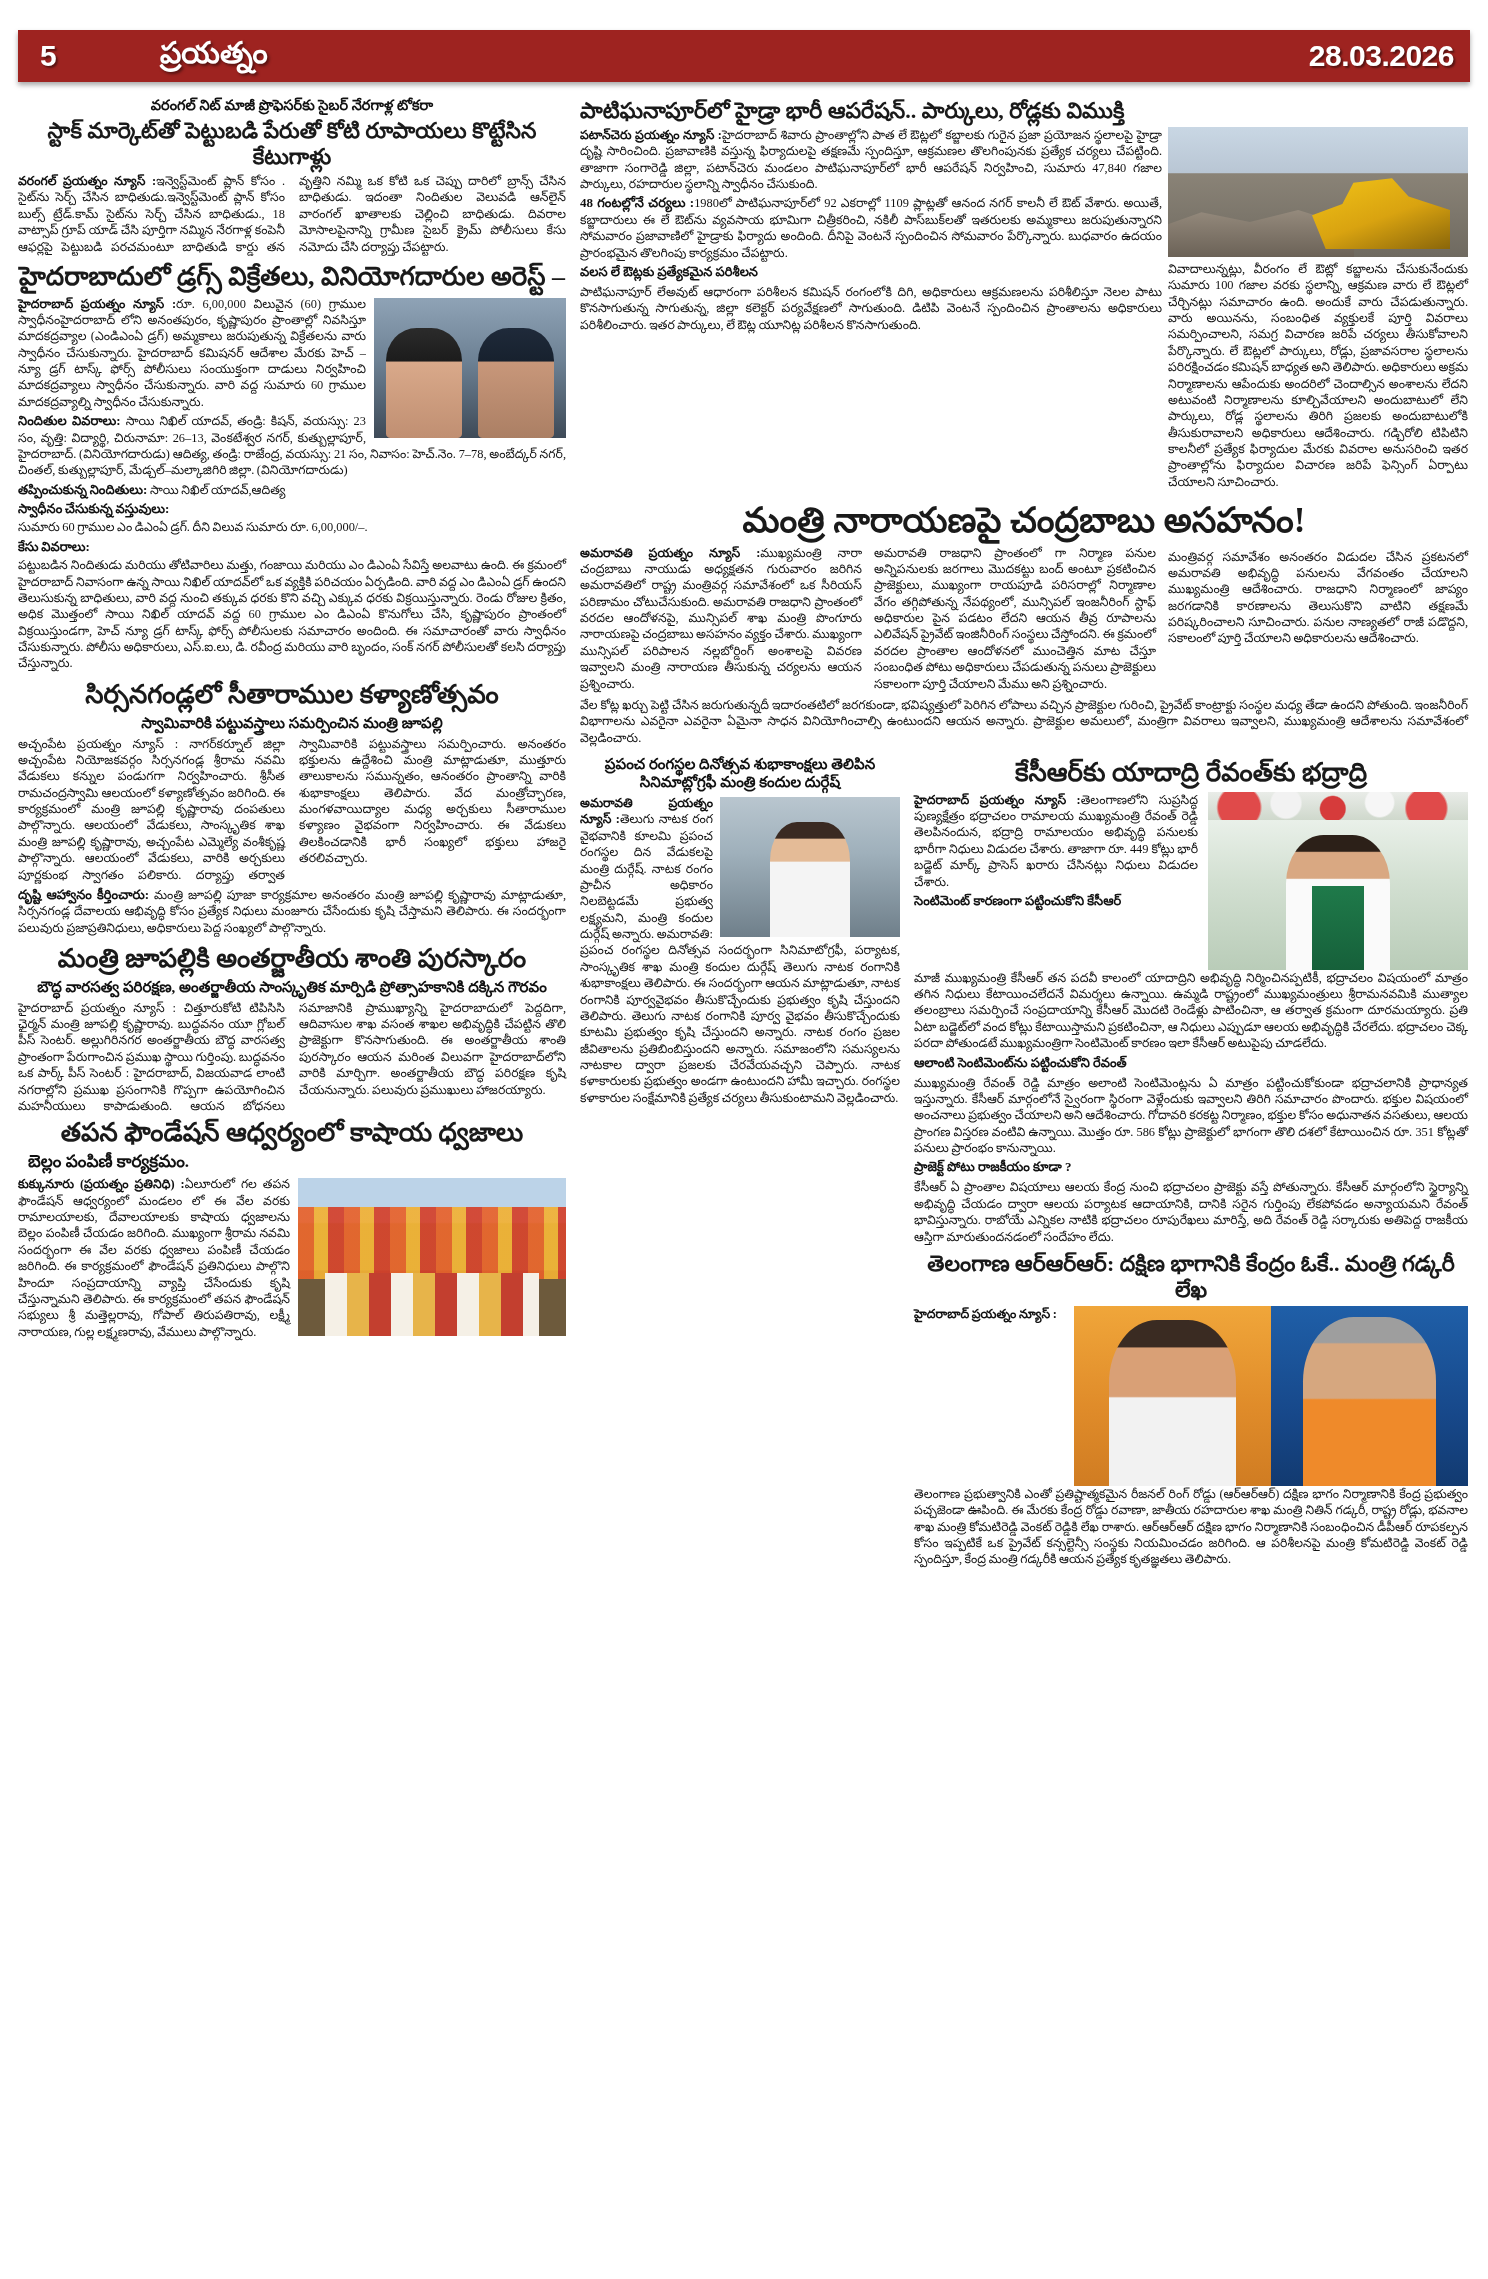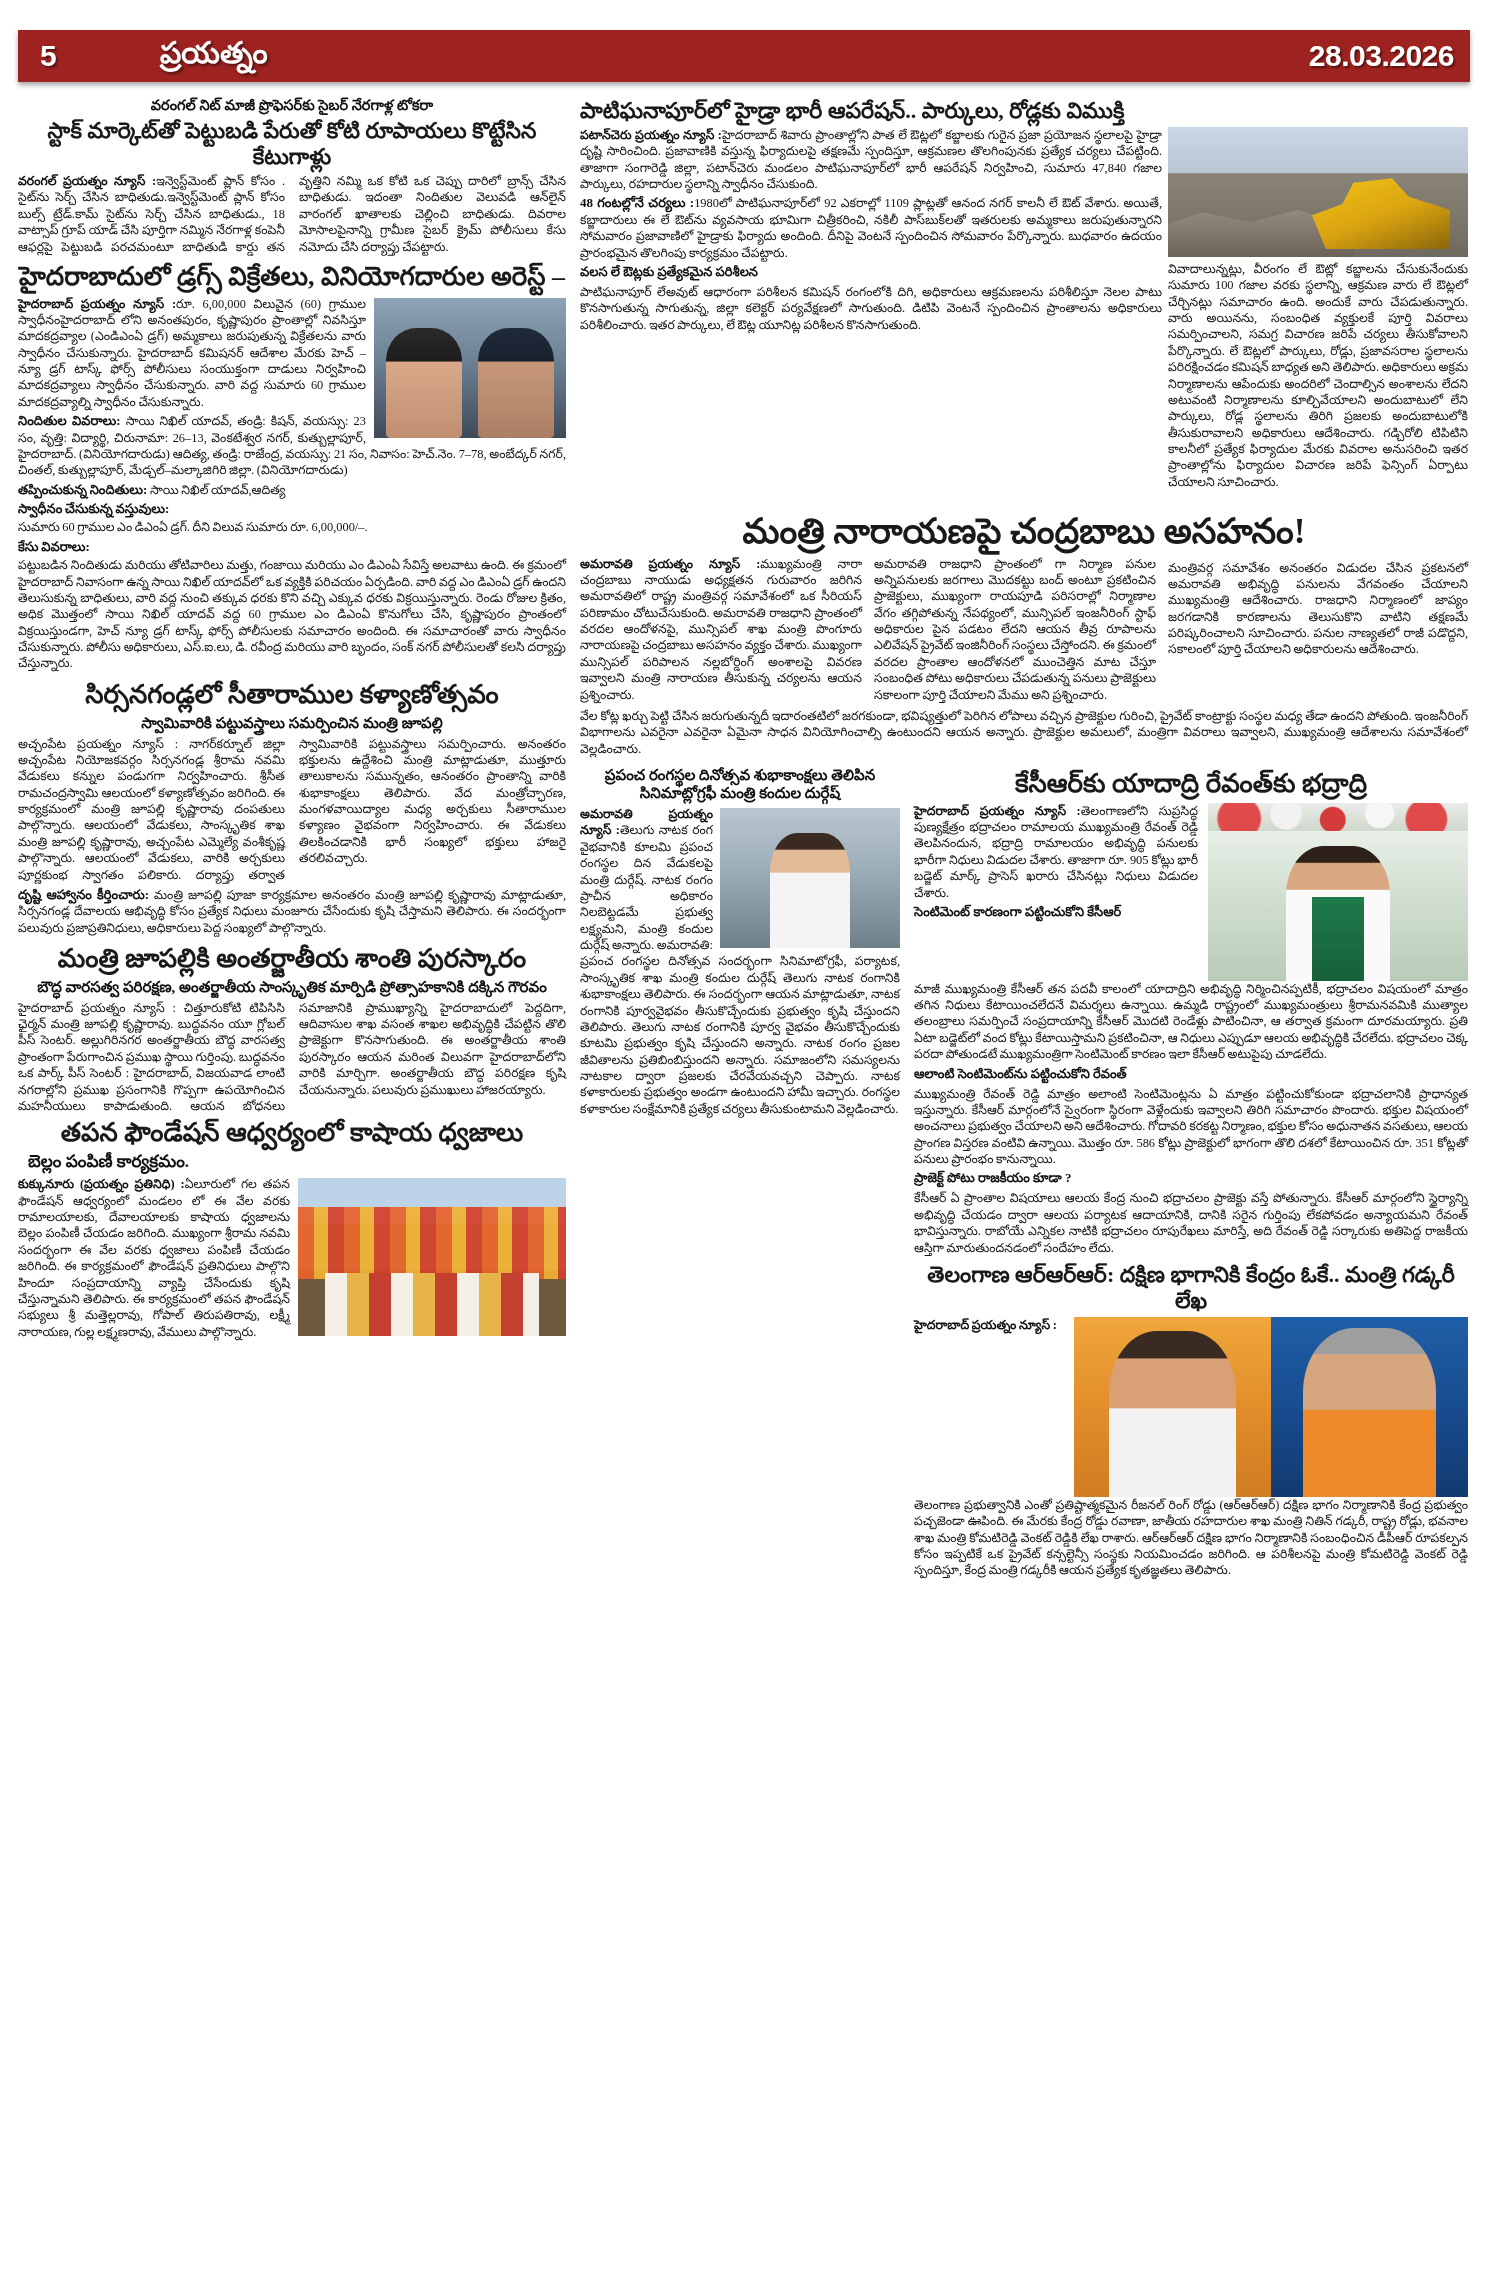--- a/index.html
+++ b/index.html
@@ -194,21 +194,21 @@
             <div class="subhead">వలస లే ఔట్లకు ప్రత్యేకమైన పరిశీలన</div>
             <p class="body">పాటిఘనాపూర్ లేఅవుట్ ఆధారంగా పరిశీలన కమిషన్ రంగంలోకి దిగి, అధికారులు ఆక్రమణలను పరిశీలిస్తూ నెలల పాటు కొనసాగుతున్న సాగుతున్న, జిల్లా కలెక్టర్ పర్యవేక్షణలో సాగుతుంది. డిటిపి వెంటనే స్పందించిన ప్రాంతాలను అధికారులు పరిశీలించారు. ఇతర పార్కులు, లే ఔట్ల యూనిట్ల పరిశీలన కొనసాగుతుంది.</p>
           </div>
           <div style="width:300px;flex:0 0 300px;">
             <div class="photo ph-demolition" style="width:300px;height:130px;margin-bottom:4px;"></div>
             <p class="body">వివాదాలున్నట్లు, వీరంగం లే ఔట్లో కబ్జాలను చేసుకునేందుకు సుమారు 100 గజాల వరకు స్థలాన్ని, ఆక్రమణ వారు లే ఔట్లలో చేర్చినట్లు సమాచారం ఉంది. అందుకే వారు చేపడుతున్నారు. వారు అయినను, సంబంధిత వ్యక్తులకే పూర్తి వివరాలు సమర్పించాలని, సమగ్ర విచారణ జరిపే చర్యలు తీసుకోవాలని పేర్కొన్నారు. లే ఔట్లలో పార్కులు, రోడ్లు, ప్రజావసరాల స్థలాలను పరిరక్షించడం కమిషన్ బాధ్యత అని తెలిపారు. అధికారులు అక్రమ నిర్మాణాలను ఆపేందుకు అందరిలో చెందాల్సిన అంశాలను లేదని అటువంటి నిర్మాణాలను కూల్చివేయాలని అందుబాటులో లేని పార్కులు, రోడ్ల స్థలాలను తిరిగి ప్రజలకు అందుబాటులోకి తీసుకురావాలని అధికారులు ఆదేశించారు. గడ్చిరోలి టిపిటిని కాలనీలో ప్రత్యేక ఫిర్యాదుల మేరకు వివరాల అనుసరించి ఇతర ప్రాంతాల్లోను ఫిర్యాదుల విచారణ జరిపే ఫెన్సింగ్ ఏర్పాటు చేయాలని సూచించారు.</p>
           </div>
         </div>
       </div>
 
-      <div style="margin-top:19px;">
+      <div style="margin-top:8px;">
         <div class="hl hl-xl">మంత్రి నారాయణపై చంద్రబాబు అసహనం!</div>
         <div style="display:flex;gap:12px;align-items:flex-start;">
           <div style="flex:1;display:flex;gap:12px;">
             <p class="body" style="flex:1;"><span class="bold-lead">అమరావతి ప్రయత్నం న్యూస్ :</span><span>ముఖ్యమంత్రి నారా చంద్రబాబు నాయుడు అధ్యక్షతన గురువారం జరిగిన అమరావతిలో రాష్ట్ర మంత్రివర్గ సమావేశంలో ఒక సీరియస్ పరిణామం చోటుచేసుకుంది. అమరావతి రాజధాని ప్రాంతంలో వరదల ఆందోళనపై, మున్సిపల్ శాఖ మంత్రి పొంగూరు నారాయణపై చంద్రబాబు అసహనం వ్యక్తం చేశారు. ముఖ్యంగా మున్సిపల్ పరిపాలన నల్లబోర్డింగ్ అంశాలపై వివరణ ఇవ్వాలని మంత్రి నారాయణ తీసుకున్న చర్యలను ఆయన ప్రశ్నించారు.</span></p>
             <p class="body" style="flex:1;">అమరావతి రాజధాని ప్రాంతంలో గా నిర్మాణ పనుల అన్నిపనులకు జరగాలు మెుదకట్టు బంద్ అంటూ ప్రకటించిన ప్రాజెక్టులు, ముఖ్యంగా రాయపూడి పరిసరాల్లో నిర్మాణాల వేగం తగ్గిపోతున్న నేపథ్యంలో, మున్సిపల్ ఇంజనీరింగ్ స్టాఫ్ అధికారుల పైన పడటం లేదని ఆయన తీవ్ర రూపాలను ఎలివేషన్ ప్రైవేట్ ఇంజినీరింగ్ సంస్థలు చేస్తోందని. ఈ క్రమంలో వరదల ప్రాంతాల ఆందోళనలో ముంచెత్తిన మాట చేస్తూ సంబంధిత పోటు అధికారులు చేపడుతున్న పనులు ప్రాజెక్టులు సకాలంగా పూర్తి చేయాలని మేము అని ప్రశ్నించారు.</p>
           </div>
           <div style="width:300px;flex:0 0 300px;">
             <p class="body" style="margin-top:4px;">మంత్రివర్గ సమావేశం అనంతరం విడుదల చేసిన ప్రకటనలో అమరావతి అభివృద్ధి పనులను వేగవంతం చేయాలని ముఖ్యమంత్రి ఆదేశించారు. రాజధాని నిర్మాణంలో జాప్యం జరగడానికి కారణాలను తెలుసుకొని వాటిని తక్షణమే పరిష్కరించాలని సూచించారు. పనుల నాణ్యతలో రాజీ పడొద్దని, సకాలంలో పూర్తి చేయాలని అధికారులను ఆదేశించారు.</p>
           </div>
         </div>
@@ -221,21 +221,21 @@
           <div class="sub">ప్రపంచ రంగస్థల దినోత్సవ శుభాకాంక్షలు తెలిపిన సినిమాట్లోగ్రఫీ మంత్రి కందుల దుర్గేష్</div>
           <div class="photo ph-durgesh" style="width:180px;height:140px;float:right;margin:2px 0 3px 7px;"></div>
           <p class="body"><span class="bold-lead">అమరావతి ప్రయత్నం న్యూస్ :</span><span>తెలుగు నాటక రంగ వైభవానికి కూలమి ప్రపంచ రంగస్థల దిన వేడుకలపై మంత్రి దుర్గేష్. నాటక రంగం ప్రాచీన అధికారం నిలబెట్టడమే ప్రభుత్వ లక్ష్యమని, మంత్రి కందుల దుర్గేష్ అన్నారు. అమరావతి: ప్రపంచ రంగస్థల దినోత్సవ సందర్భంగా సినిమాటోగ్రఫీ, పర్యాటక, సాంస్కృతిక శాఖ మంత్రి కందుల దుర్గేష్ తెలుగు నాటక రంగానికి శుభాకాంక్షలు తెలిపారు. ఈ సందర్భంగా ఆయన మాట్లాడుతూ, నాటక రంగానికి పూర్వవైభవం తీసుకొచ్చేందుకు ప్రభుత్వం కృషి చేస్తుందని తెలిపారు. తెలుగు నాటక రంగానికి పూర్వ వైభవం తీసుకొచ్చేందుకు కూటమి ప్రభుత్వం కృషి చేస్తుందని అన్నారు. నాటక రంగం ప్రజల జీవితాలను ప్రతిబింబిస్తుందని అన్నారు. సమాజంలోని సమస్యలను నాటకాల ద్వారా ప్రజలకు చేరవేయవచ్చని చెప్పారు. నాటక కళాకారులకు ప్రభుత్వం అండగా ఉంటుందని హామీ ఇచ్చారు. రంగస్థల కళాకారుల సంక్షేమానికి ప్రత్యేక చర్యలు తీసుకుంటామని వెల్లడించారు.</span></p>
           <div class="clear"></div>
         </div>
 
         <div style="flex:1;">
           <div class="hl hl-lg">కేసీఆర్‌కు యాదాద్రి రేవంత్‌కు భద్రాద్రి</div>
           <div style="display:flex;gap:10px;align-items:flex-start;">
             <div style="flex:1;">
-              <p class="body"><span class="bold-lead">హైదరాబాద్ ప్రయత్నం న్యూస్ :</span><span>తెలంగాణలోని సుప్రసిద్ధ పుణ్యక్షేత్రం భద్రాచలం రామాలయ ముఖ్యమంత్రి రేవంత్ రెడ్డి తెలపినందున, భద్రాద్రి రామాలయం అభివృద్ధి పనులకు భారీగా నిధులు విడుదల చేశారు. తాజాగా రూ. 905 కోట్లు భారీ బడ్జెట్ మార్క్ ప్రాసెస్ ఖరారు చేసినట్లు నిధులు విడుదల చేశారు.</span></p>
+              <p class="body"><span class="bold-lead">హైదరాబాద్ ప్రయత్నం న్యూస్ :</span><span>తెలంగాణలోని సుప్రసిద్ధ పుణ్యక్షేత్రం భద్రాచలం రామాలయ ముఖ్యమంత్రి రేవంత్ రెడ్డి తెలపినందున, భద్రాద్రి రామాలయం అభివృద్ధి పనులకు భారీగా నిధులు విడుదల చేశారు. తాజాగా రూ. 449 కోట్లు భారీ బడ్జెట్ మార్క్ ప్రాసెస్ ఖరారు చేసినట్లు నిధులు విడుదల చేశారు.</span></p>
               <div class="subhead">సెంటిమెంట్ కారణంగా పట్టించుకోని కేసీఆర్</div>
             </div>
             <div style="width:260px;flex:0 0 260px;">
               <div class="photo ph-flowers" style="width:260px;height:28px;"></div>
               <div class="photo ph-revanth" style="width:260px;height:150px;"></div>
             </div>
           </div>
           <p class="body">మాజీ ముఖ్యమంత్రి కేసీఆర్ తన పదవీ కాలంలో యాదాద్రిని అభివృద్ధి నిర్మించినప్పటికీ, భద్రాచలం విషయంలో మాత్రం తగిన నిధులు కేటాయించలేదనే విమర్శలు ఉన్నాయి. ఉమ్మడి రాష్ట్రంలో ముఖ్యమంత్రులు శ్రీరామనవమికి ముత్యాల తలంబ్రాలు సమర్పించే సంప్రదాయాన్ని కేసీఆర్ మొదటి రెండేళ్లు పాటించినా, ఆ తర్వాత క్రమంగా దూరమయ్యారు. ప్రతి ఏటా బడ్జెట్‌లో వంద కోట్లు కేటాయిస్తామని ప్రకటించినా, ఆ నిధులు ఎప్పుడూ ఆలయ అభివృద్ధికి చేరలేదు. భద్రాచలం చెక్క పరదా పోతుండటే ముఖ్యమంత్రిగా సెంటిమెంట్ కారణం ఇలా కేసీఆర్ అటుపైపు చూడలేదు.</p>
           <div class="subhead">ఆలాంటి సెంటిమెంట్‌ను పట్టించుకోని రేవంత్</div>
           <p class="body">ముఖ్యమంత్రి రేవంత్ రెడ్డి మాత్రం అలాంటి సెంటిమెంట్లను ఏ మాత్రం పట్టించుకోకుండా భద్రాచలానికి ప్రాధాన్యత ఇస్తున్నారు. కేసీఆర్ మార్గంలోనే స్వైరంగా స్థిరంగా వెళ్లేందుకు ఇవ్వాలని తిరిగి సమాచారం పొందారు. భక్తుల విషయంలో అంచనాలు ప్రభుత్వం చేయాలని అని ఆదేశించారు. గోదావరి కరకట్ట నిర్మాణం, భక్తుల కోసం అధునాతన వసతులు, ఆలయ ప్రాంగణ విస్తరణ వంటివి ఉన్నాయి. మొత్తం రూ. 586 కోట్లు ప్రాజెక్టులో భాగంగా తొలి దశలో కేటాయించిన రూ. 351 కోట్లతో పనులు ప్రారంభం కానున్నాయి.</p>

